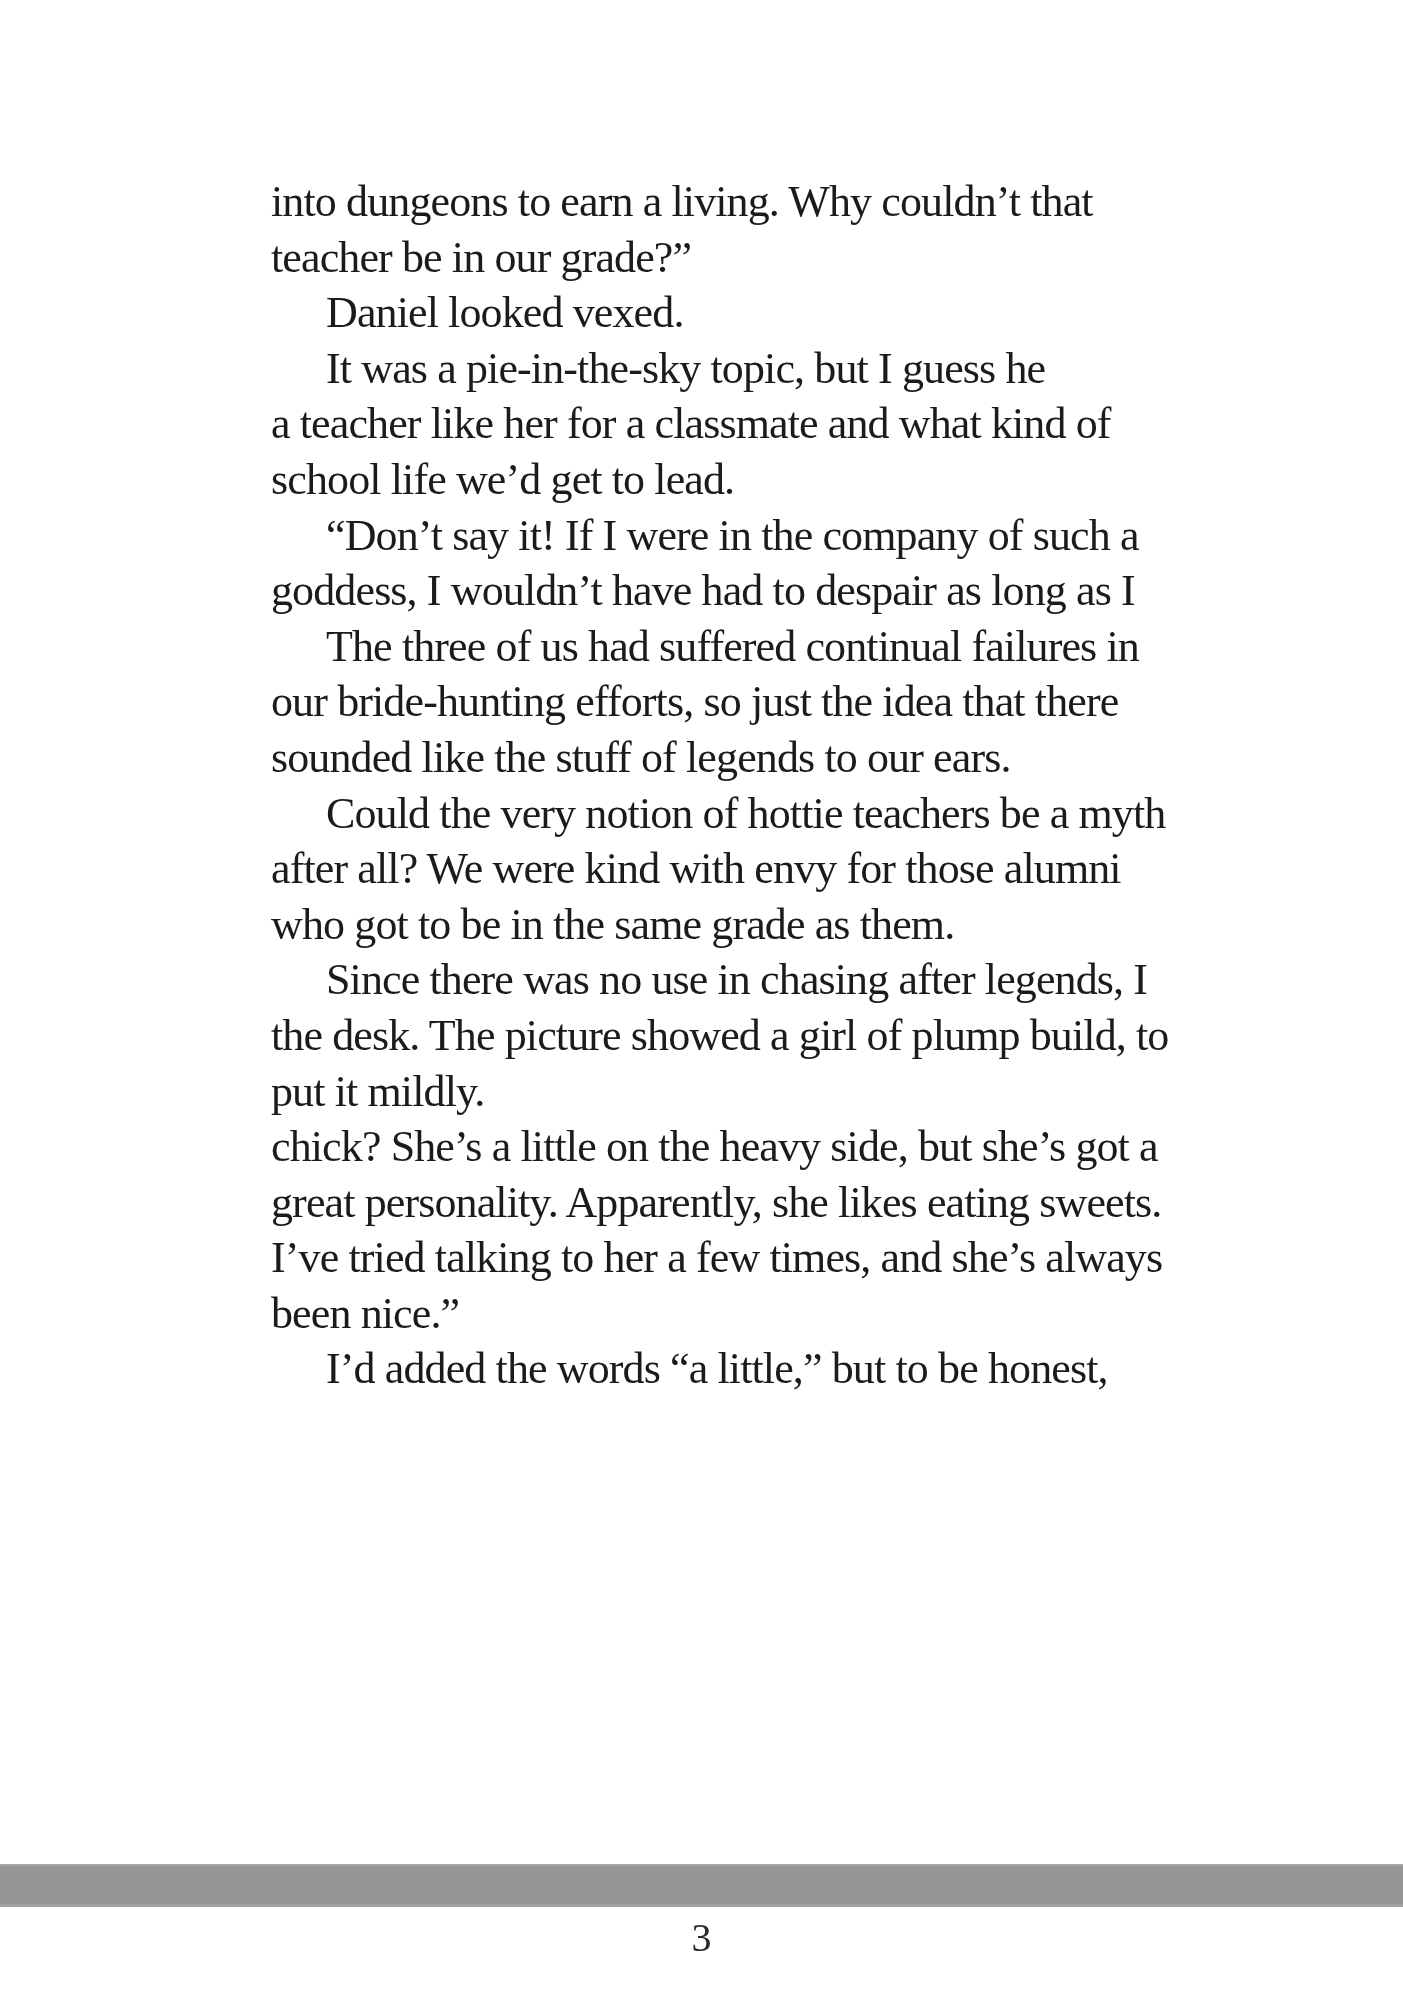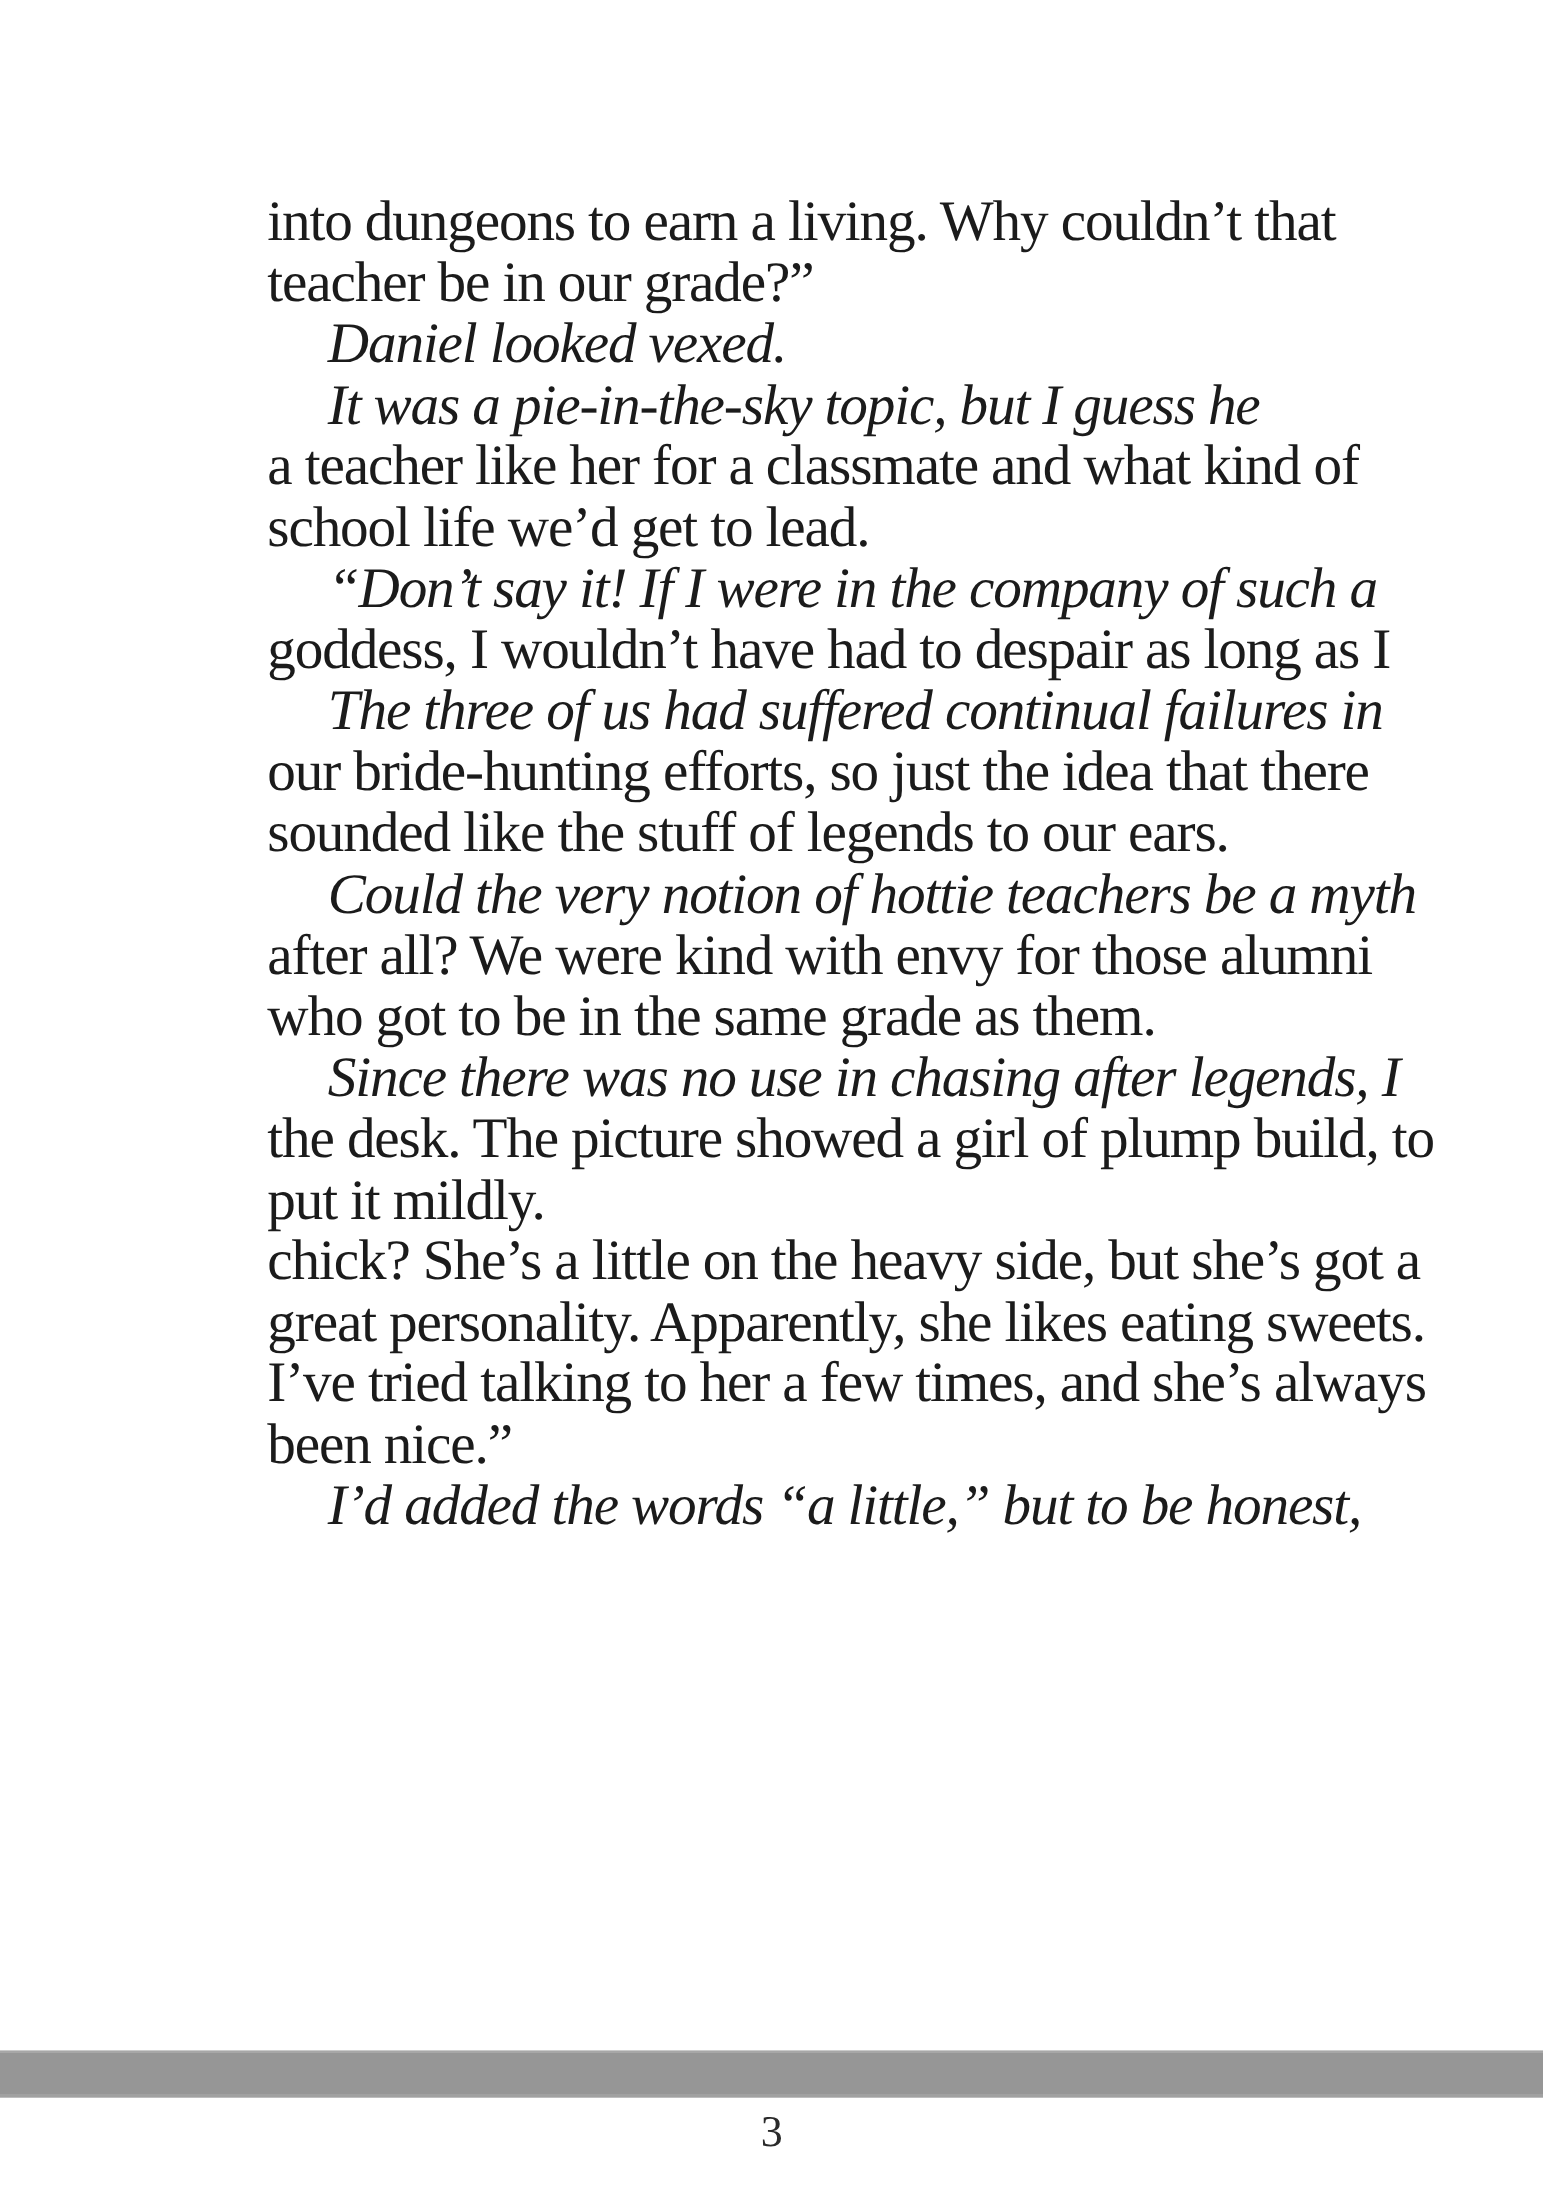--- a/index.html
+++ b/index.html
@@ -12,29 +12,29 @@
     font-family: "Liberation Serif", serif;
   }
   .text-block {
     position: absolute;
     left: 243px;
     top: 174px;
     width: 1010px;
     color: #1b1b1b;
   }
   .text-block .line {
-    font-size: 52px;
+    font-size: 44px;
     line-height: 55.6px;
     letter-spacing: -0.02em;
     white-space: nowrap;
     color: #1b1b1b;
+    margin-left: 28px;
   }
   .text-block .line.indent {
     padding-left: 55px;
-    font-style: italic;
   }
   .footer-bar {
     position: absolute;
     left: 0;
     top: 1864px;
     width: 1403px;
     height: 43px;
     background: linear-gradient(to bottom, #a7a7a7 0px, #a7a7a7 2px, #969696 2px, #969696 40px, #a1a1a1 40px, #a1a1a1 43px);
   }
   .page-number {

